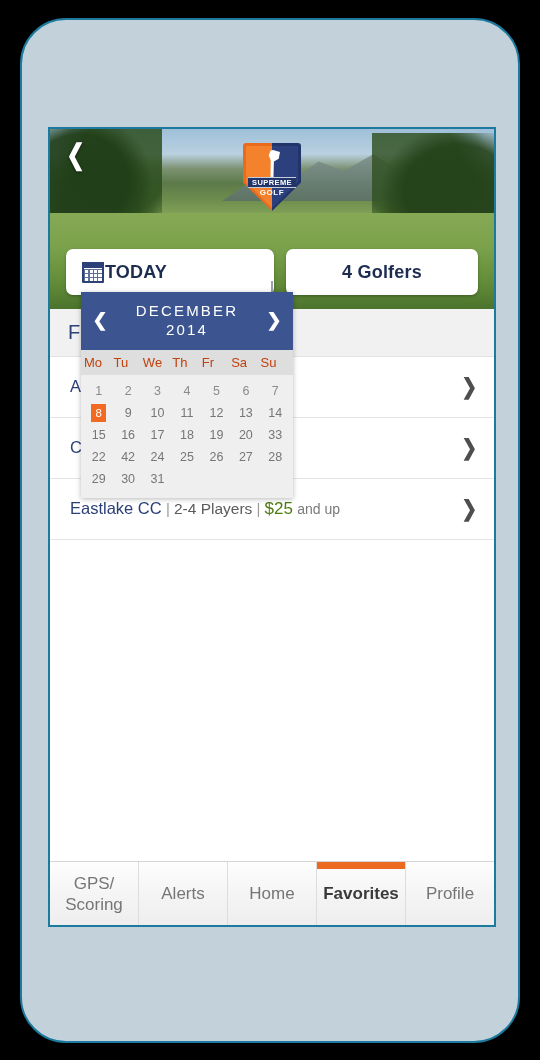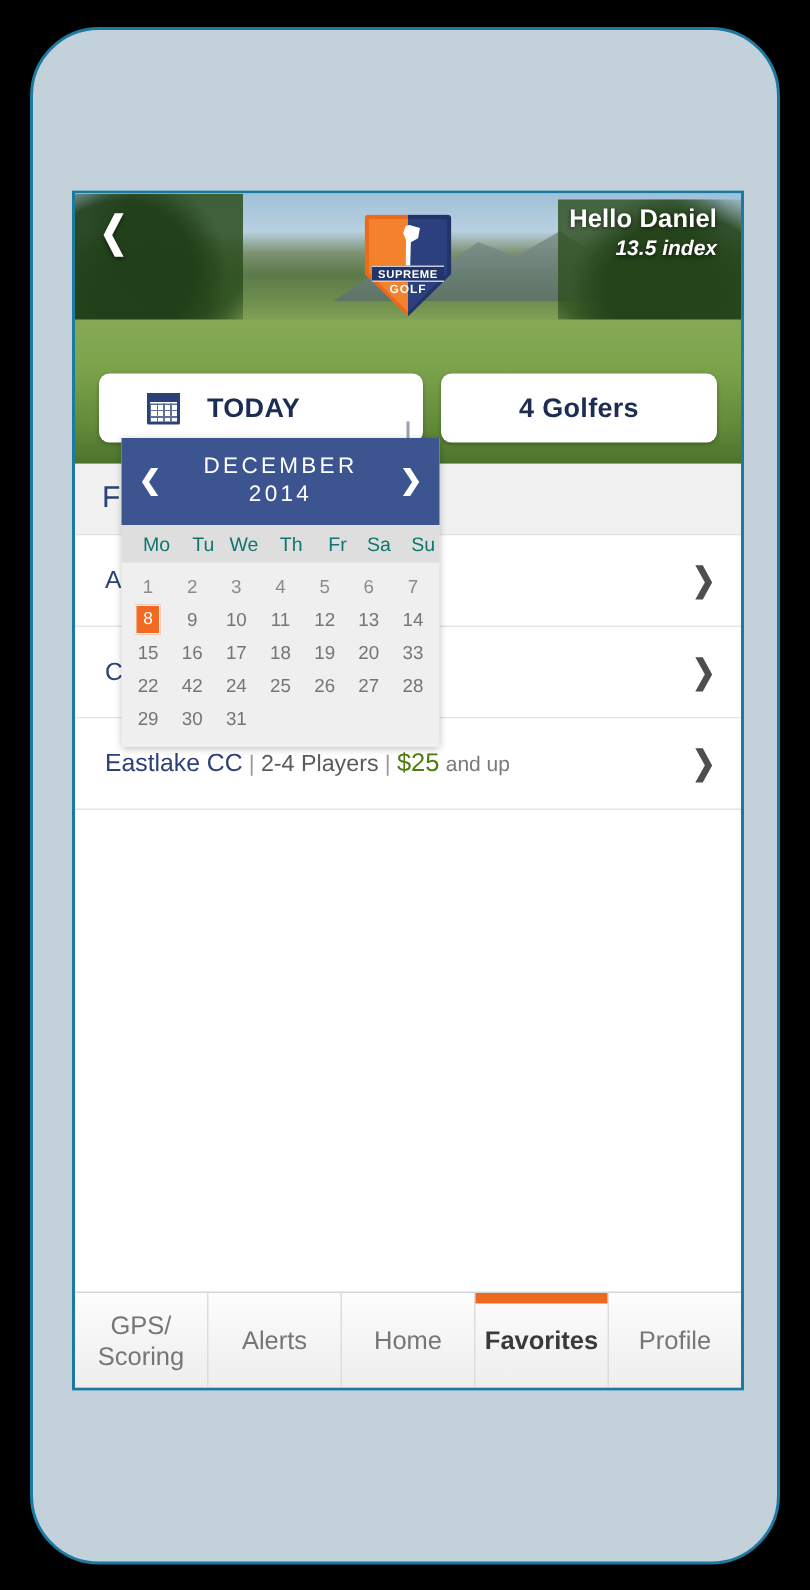--- a/index.html
+++ b/index.html
@@ -132,21 +132,21 @@
   }
   .pill {
     flex: 1;
     height: 46px;
     background: #fff;
     border-radius: 7px;
     display: flex; align-items: center;
     box-shadow: 0 1px 3px rgba(0,0,0,.3);
     cursor: pointer;
   }
-  .pill.today { justify-content: flex-start; padding-left: 32px; gap: 18px; }
+  .pill.today { justify-content: flex-start; padding-left: 16px; gap: 1px; }
   .pill.golfers { justify-content: center; }
   .pill-label { font-size: 18px; font-weight: 700; color: #1d2d52; letter-spacing: .2px; }
   .pill.golfers .pill-label { font-weight: 700; }
 
   #cal-icon { width: 22px; height: 21px; position: relative; flex: none; }
   #cal-icon .cal-body {
     position: absolute; inset: 0;
     border: 2px solid #2b4178; background: #fff; border-radius: 1px;
   }
   #cal-icon .cal-head {
@@ -230,21 +230,21 @@
     font-size: 15px; letter-spacing: 2.2px; line-height: 19px;
   }
   #cal-header .yr { font-size: 15px; letter-spacing: 2.2px; display: block; }
 
   #cal-dow {
     display: grid; grid-template-columns: repeat(7, 1fr);
     background: #dedede;
     padding: 5px 3px;
   }
   #cal-dow span {
-    text-align: right; font-size: 13px; color: #0f766e;
+    text-align: left; font-size: 13px; color: #c2410c;
   }
   #cal-grid {
     display: grid; grid-template-columns: repeat(7, 1fr);
     padding: 6px 3px 9px;
     row-gap: 2px;
   }
   #cal-grid .day {
     text-align: center;
     font-size: 12.5px;
     color: #8b8b8b;
@@ -297,24 +297,20 @@
   <div id="screen">
 
     <div id="hero">
       <div class="tree-mass-left"></div>
       <div class="mountain"></div>
       <div class="tree-mass-right"></div>
       <div class="fairway"></div>
 
       <div id="back-arrow">❮</div>
 
-      <div id="greeting">
-        <div class="hello">Hello Daniel</div>
-        <div class="index">13.5 index</div>
-      </div>
 
       <div id="logo">
         <div class="shield"></div>
         <div class="shield-inner"></div>
         <div class="club"></div>
         <div class="band"></div>
         <div class="word1">SUPREME</div>
         <div class="word2">GOLF</div>
       </div>
 

